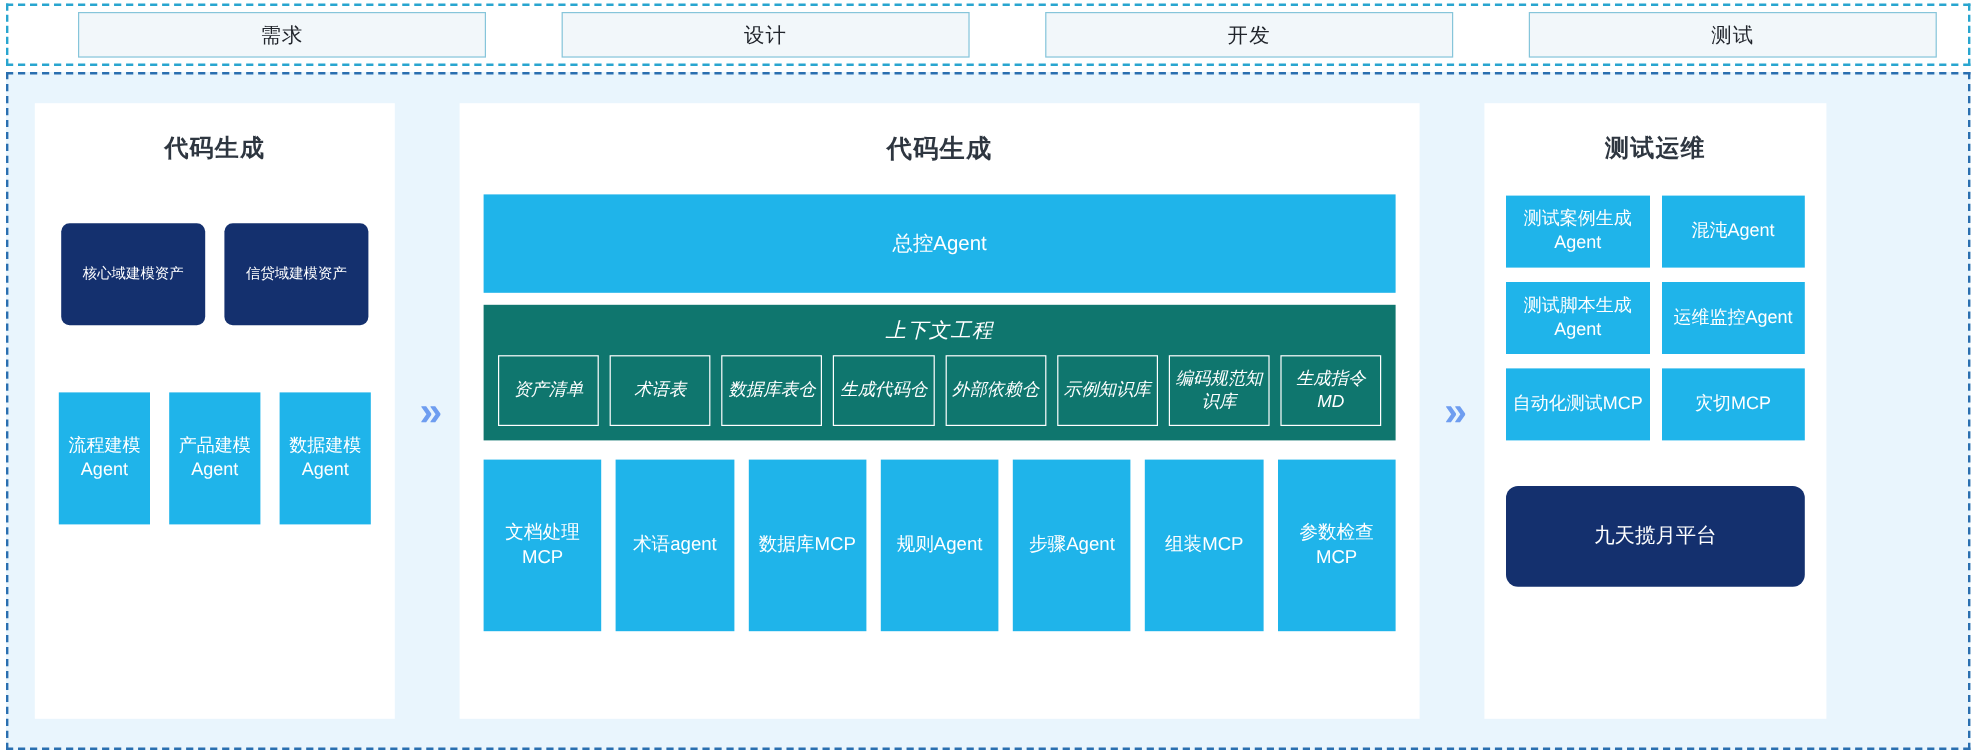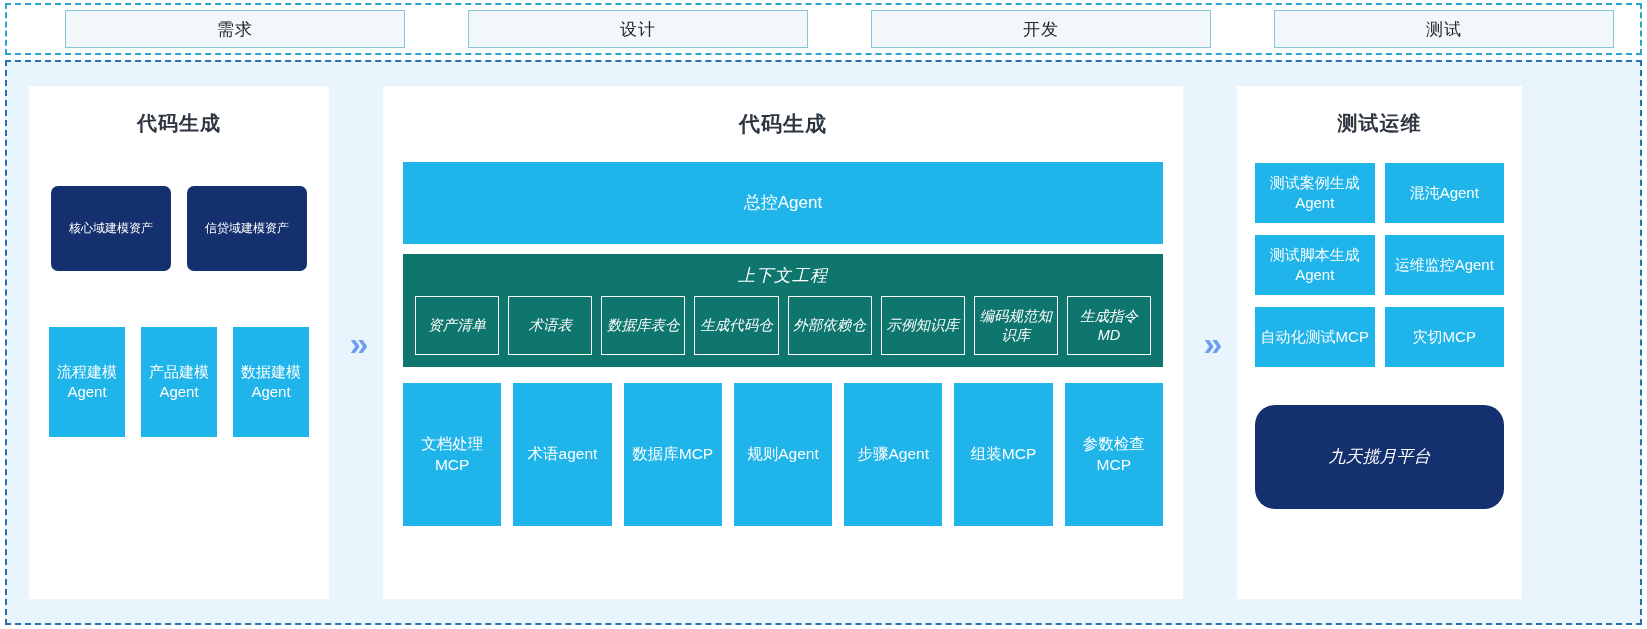--- a/index.html
+++ b/index.html
@@ -214,24 +214,23 @@
   }
   .right-grid .card-cyan {
     height: 60px;
     font-size: 15px;
   }
   .platform-wrap {
     padding: 0 18px;
     margin-top: 38px;
   }
   .platform {
-    height: 104px;
+    height: 84px;
     font-size: 17px;
-    border-radius: 20px;
-    font-style: italic;
+    border-radius: 10px;
   }
 </style>
 </head>
 <body>
 
 <div id="root">
 
   <div class="phase-band">
     <div class="phase-tab">需求</div>
     <div class="phase-tab">设计</div>

